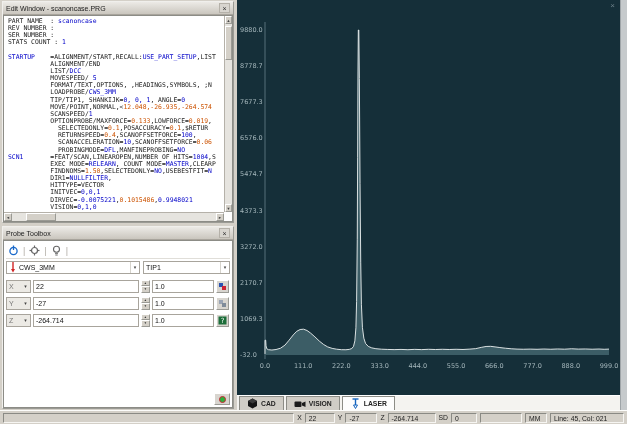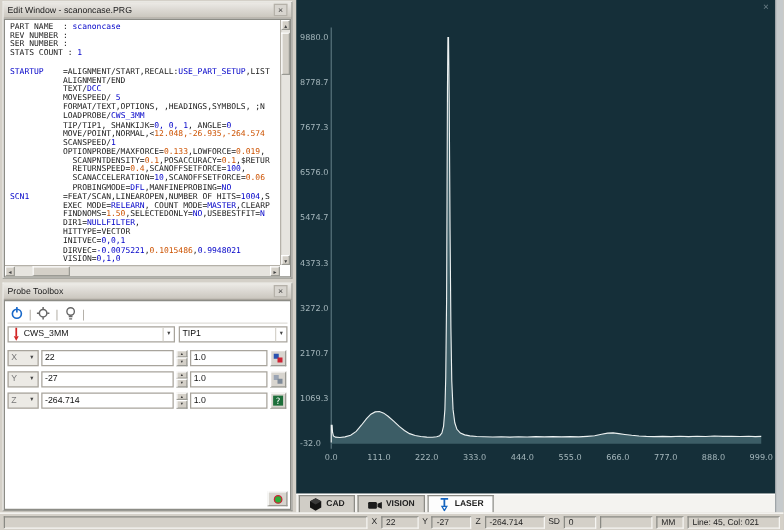--- a/index.html
+++ b/index.html
@@ -101,29 +101,29 @@
     </div>
     <div class="edit-body">
       <div class="code-wrap">
           <div class="code-line"><span class="c-p">PART NAME  : </span><span class="c-b">scanoncase</span></div>
           <div class="code-line"><span class="c-p">REV NUMBER : </span></div>
           <div class="code-line"><span class="c-p">SER NUMBER : </span></div>
           <div class="code-line"><span class="c-p">STATS COUNT : </span><span class="c-b">1</span></div>
           <div class="code-line">&nbsp;</div>
           <div class="code-line"><span class="c-b">STARTUP</span><span class="c-p">    =ALIGNMENT/START,RECALL:</span><span class="c-b">USE_PART_SETUP</span><span class="c-p">,LIST</span></div>
           <div class="code-line"><span class="c-p">           ALIGNMENT/END</span></div>
-          <div class="code-line"><span class="c-p">           TEXT/</span><span class="c-b">DCC</span></div>
+          <div class="code-line"><span class="c-p">           LIST/</span><span class="c-b">DCC</span></div>
           <div class="code-line"><span class="c-p">           MOVESPEED/ </span><span class="c-b">5</span></div>
           <div class="code-line"><span class="c-p">           FORMAT/TEXT,OPTIONS, ,HEADINGS,SYMBOLS, ;N</span></div>
           <div class="code-line"><span class="c-p">           LOADPROBE/</span><span class="c-b">CWS_3MM</span></div>
           <div class="code-line"><span class="c-p">           TIP/TIP1, SHANKIJK=</span><span class="c-b">0, 0, 1</span><span class="c-p">, ANGLE=</span><span class="c-b">0</span></div>
           <div class="code-line"><span class="c-p">           MOVE/POINT,NORMAL,&lt;</span><span class="c-o">12.048,-26.935,-264.574</span></div>
           <div class="code-line"><span class="c-p">           SCANSPEED/</span><span class="c-b">1</span></div>
           <div class="code-line"><span class="c-p">           OPTIONPROBE/MAXFORCE=</span><span class="c-o">0.133</span><span class="c-p">,LOWFORCE=</span><span class="c-o">0.019</span><span class="c-p">,</span></div>
-          <div class="code-line"><span class="c-p">             SCANPNTDENSITY=</span><span class="c-o">0.1</span><span class="c-p">,POSACCURACY=</span><span class="c-o">0.1</span><span class="c-p">,$RETUR</span></div>
+          <div class="code-line"><span class="c-p">             SELECTEDONLY=</span><span class="c-o">0.1</span><span class="c-p">,POSACCURACY=</span><span class="c-o">0.1</span><span class="c-p">,$RETUR</span></div>
           <div class="code-line"><span class="c-p">             RETURNSPEED=</span><span class="c-o">0.4</span><span class="c-p">,SCANOFFSETFORCE=</span><span class="c-b">100</span><span class="c-p">,</span></div>
           <div class="code-line"><span class="c-p">             SCANACCELERATION=</span><span class="c-b">10</span><span class="c-p">,SCANOFFSETFORCE=</span><span class="c-o">0.06</span></div>
           <div class="code-line"><span class="c-p">             PROBINGMODE=</span><span class="c-b">DFL</span><span class="c-p">,MANFINEPROBING=</span><span class="c-b">NO</span></div>
           <div class="code-line"><span class="c-b">SCN1</span><span class="c-p">       =FEAT/SCAN,LINEAROPEN,NUMBER OF HITS=</span><span class="c-b">1004</span><span class="c-p">,S</span></div>
           <div class="code-line"><span class="c-p">           EXEC MODE=</span><span class="c-b">RELEARN</span><span class="c-p">, COUNT MODE=</span><span class="c-b">MASTER</span><span class="c-p">,CLEARP</span></div>
           <div class="code-line"><span class="c-p">           FINDNOMS=</span><span class="c-o">1.50</span><span class="c-p">,SELECTEDONLY=</span><span class="c-b">NO</span><span class="c-p">,USEBESTFIT=</span><span class="c-b">N</span></div>
           <div class="code-line"><span class="c-p">           DIR1=</span><span class="c-b">NULLFILTER</span><span class="c-p">,</span></div>
           <div class="code-line"><span class="c-p">           HITTYPE=VECTOR</span></div>
           <div class="code-line"><span class="c-p">           INITVEC=</span><span class="c-b">0,0,1</span></div>
           <div class="code-line"><span class="c-p">           DIRVEC=</span><span class="c-b">-0.0075221</span><span class="c-p">,</span><span class="c-o">0.1015486</span><span class="c-p">,</span><span class="c-b">0.9948021</span></div>

